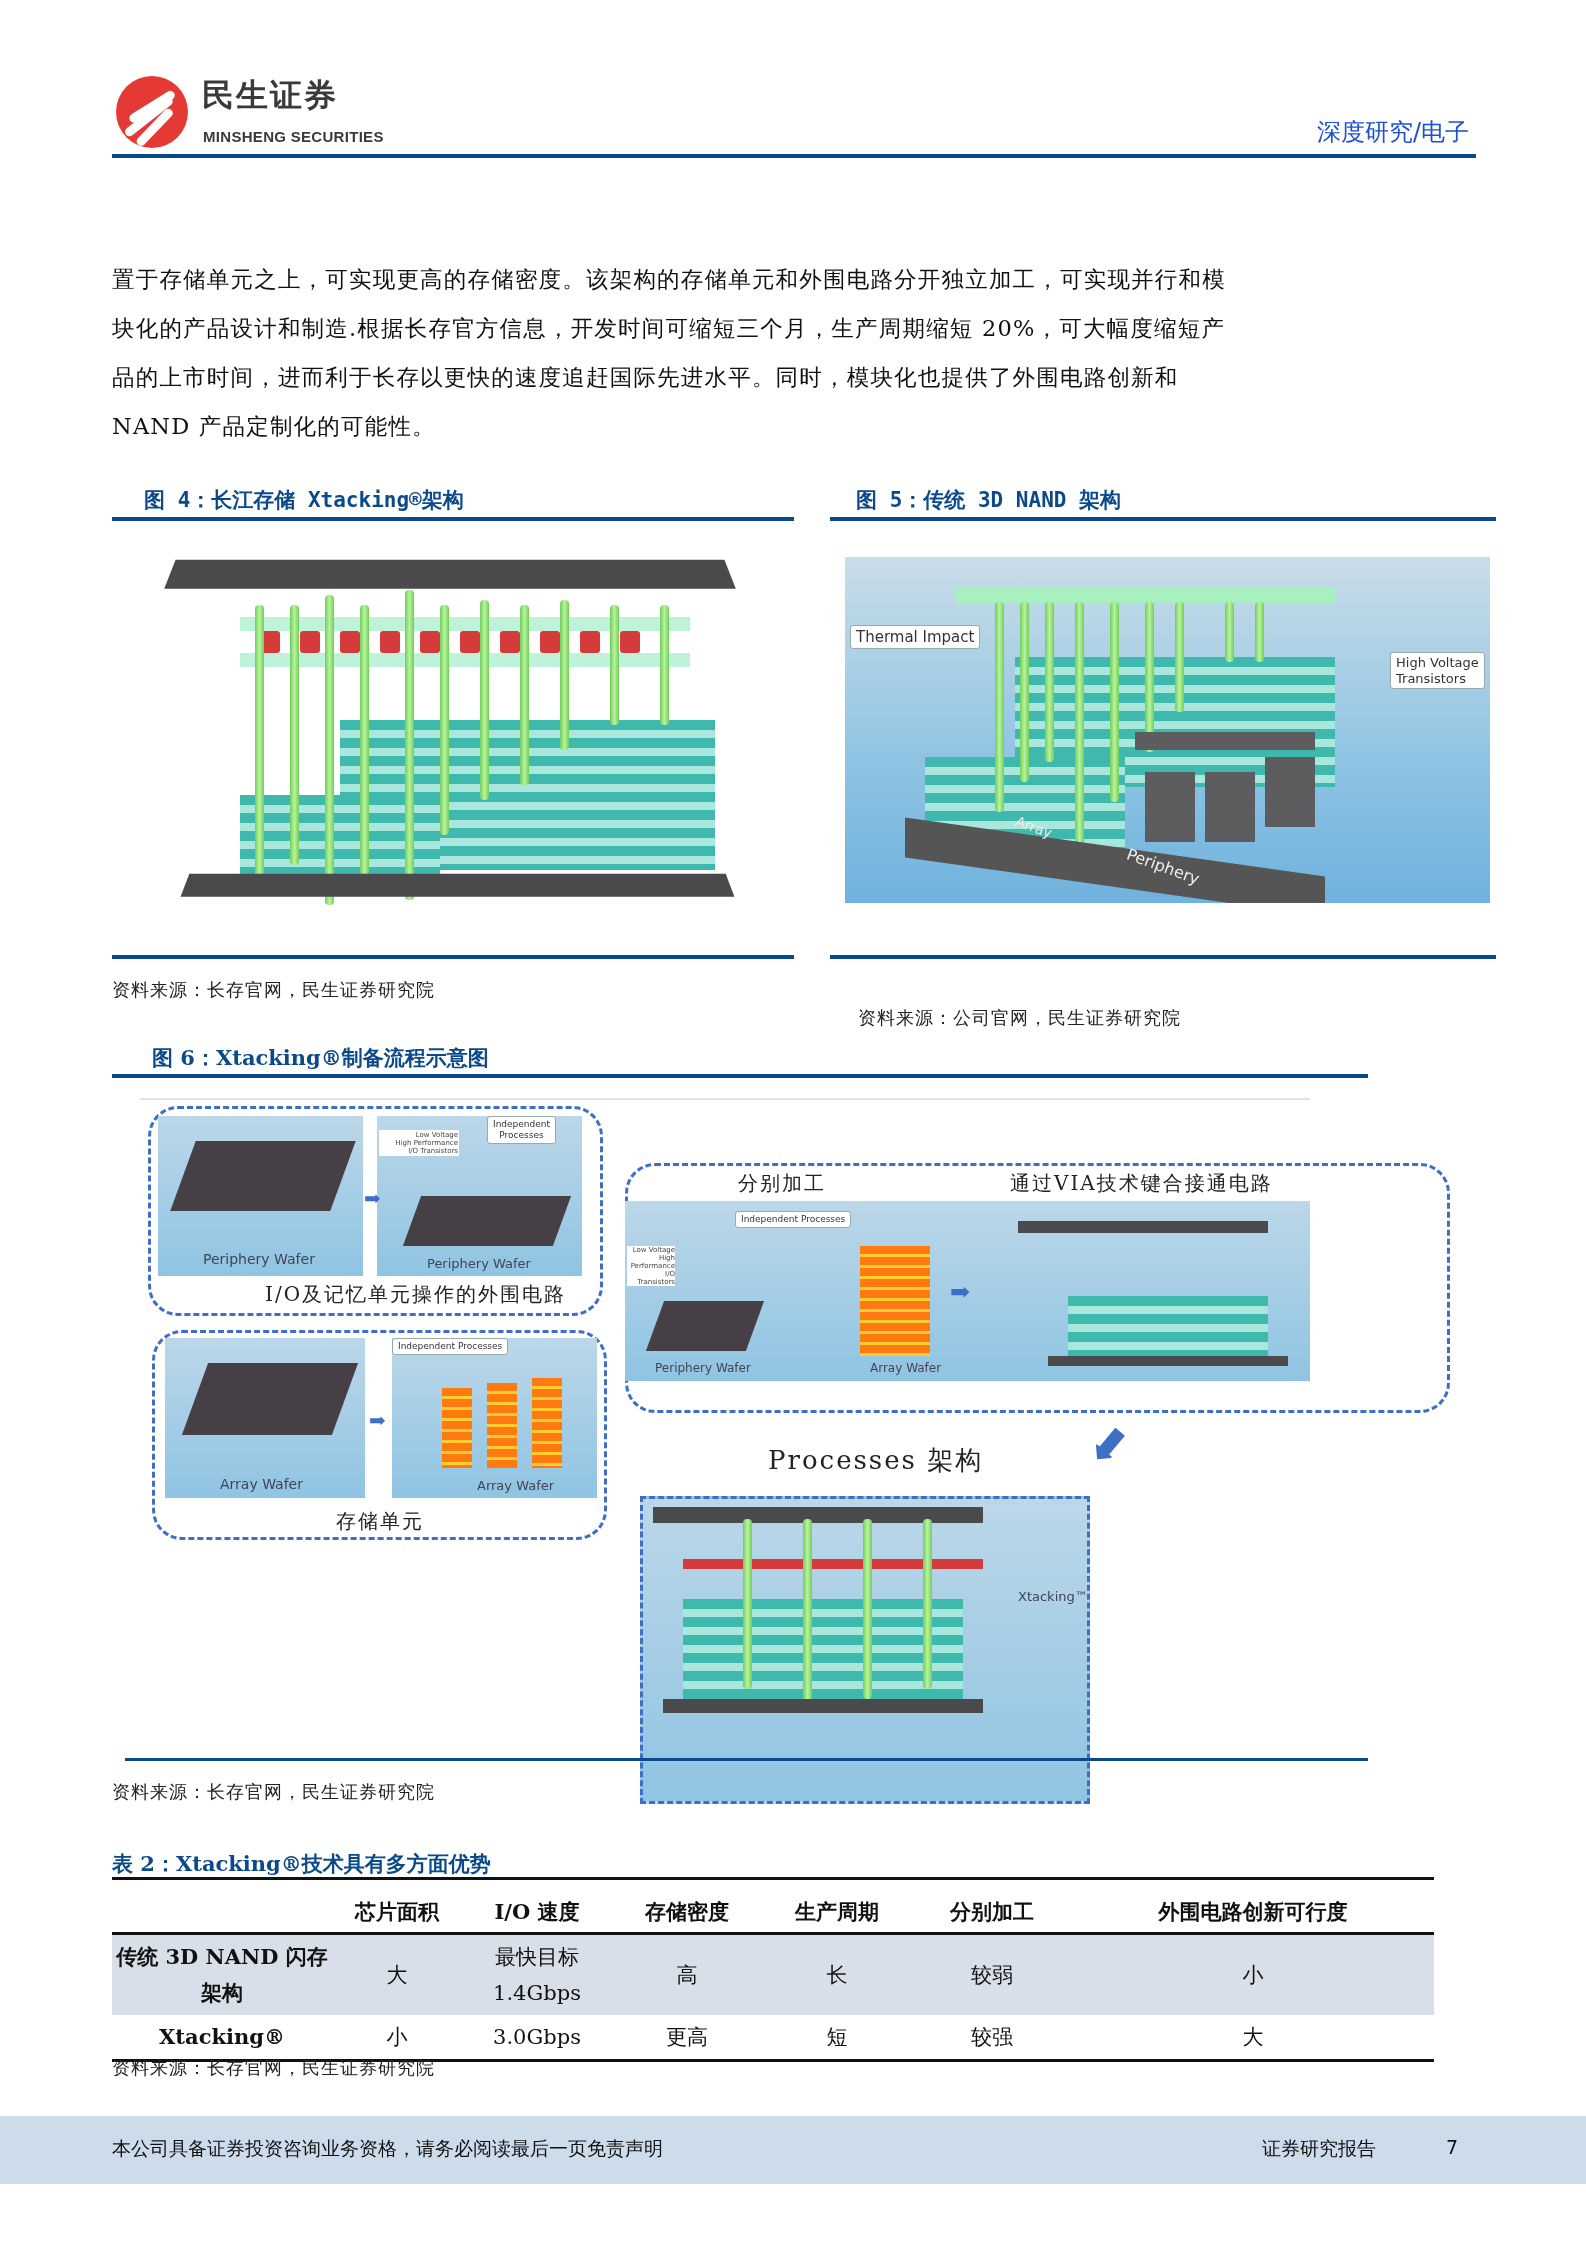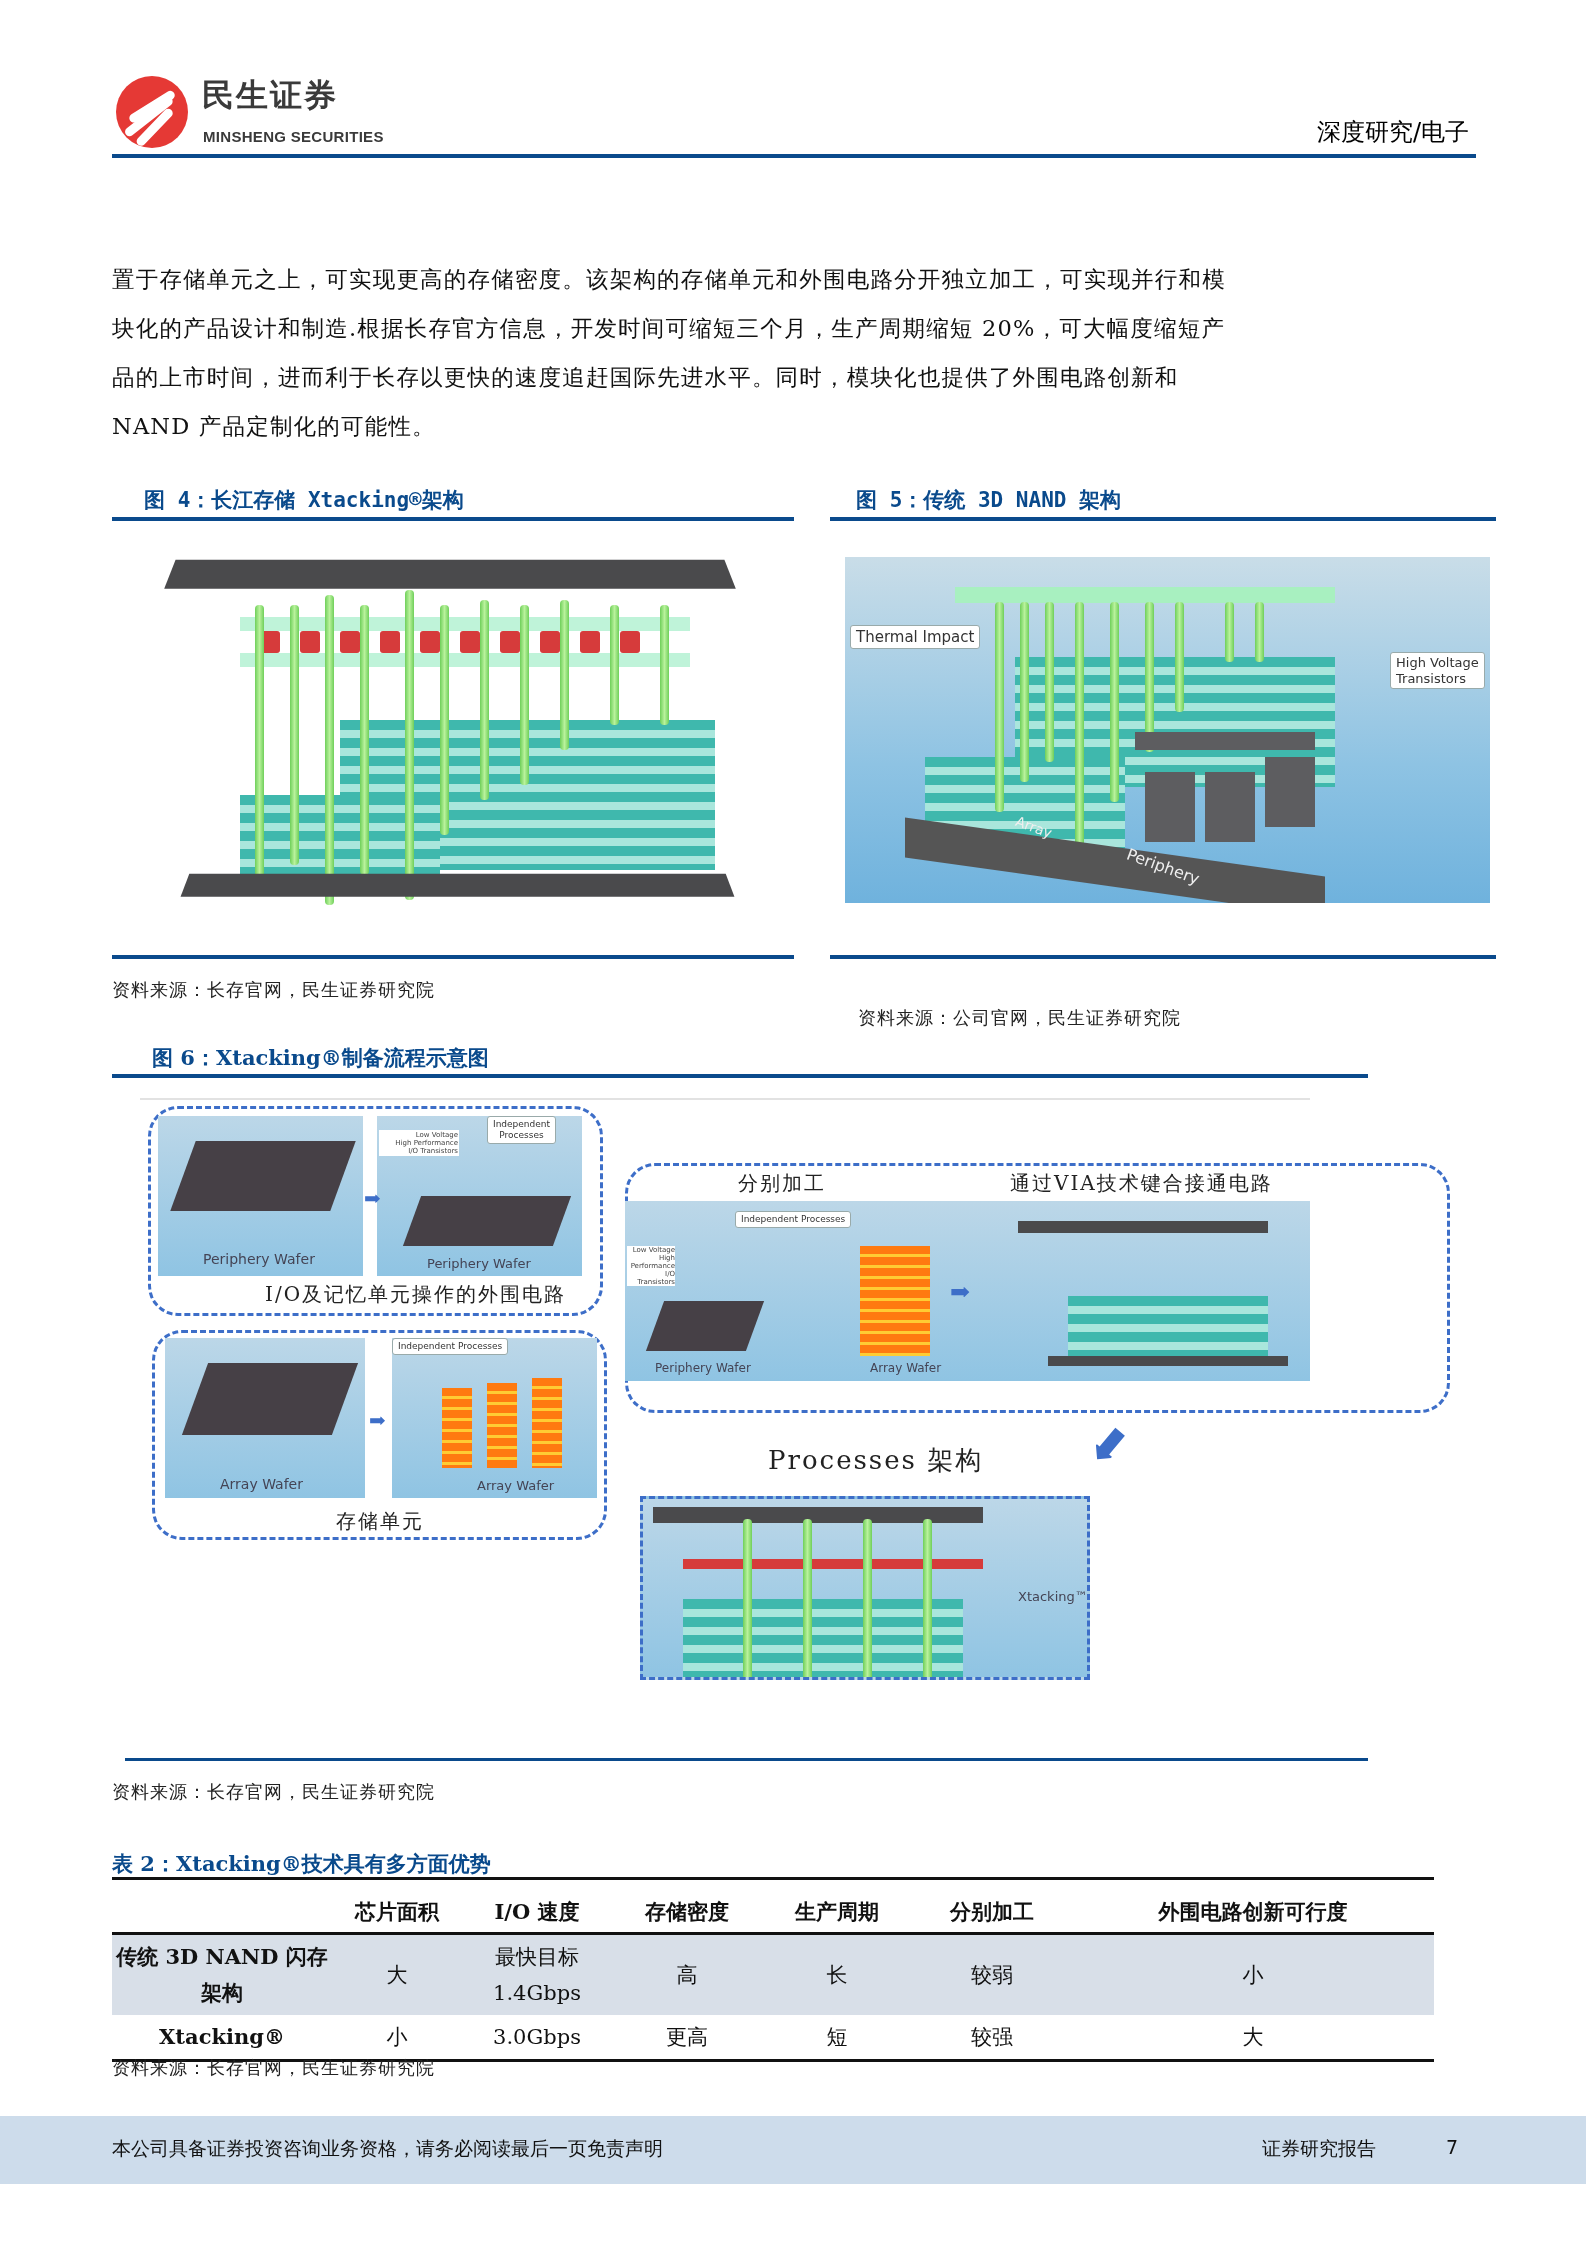--- a/index.html
+++ b/index.html
@@ -5,21 +5,21 @@
   * { box-sizing: border-box; margin: 0; padding: 0; }
   html, body { width: 1586px; height: 2244px; background: #ffffff; }
   body { position: relative; font-family: "DejaVu Serif", "Liberation Serif", serif; color: #111; overflow: hidden; }
 
   
   .header { position: absolute; left: 110px; top: 68px; width: 1365px; height: 90px; }
   .logo { position: absolute; left: 6px; top: 8px; width: 72px; height: 72px; border-radius: 50%; background: #e53935; overflow: hidden; }
   .logo .stripe { position: absolute; height: 9px; background: #fff; border-radius: 5px; transform-origin: left center; }
   .logo-cn { position: absolute; left: 92px; top: 6px; font-family: "DejaVu Sans", sans-serif; font-weight: bold; font-size: 32px; color: #3a3a3a; letter-spacing: 2px; }
   .logo-en { position: absolute; left: 93px; top: 60px; font-family: "Liberation Sans", sans-serif; font-weight: bold; font-size: 15px; color: #3a3a3a; letter-spacing: 0.3px; }
-  .header-right { position: absolute; right: 6px; top: 48px; font-family: "DejaVu Sans", sans-serif; font-size: 24px; color: #000000; }
+  .header-right { position: absolute; right: 6px; top: 48px; font-family: "DejaVu Sans", sans-serif; font-size: 24px; color: #1d4ed8; }
   .header-rule { position: absolute; left: 112px; top: 154px; width: 1364px; height: 4px; background: #0a4a8c; }
 
   
   .para { position: absolute; left: 112px; top: 255px; width: 1120px; font-size: 22.5px; line-height: 49px; letter-spacing: 1.2px; color: #111; }
 
   
   .fig-title { position: absolute; font-family: "DejaVu Sans Mono", monospace; font-weight: bold; font-size: 21px; color: #0a4a8c; }
   .rule { position: absolute; height: 4px; background: #0a4a8c; }
   .source { position: absolute; font-size: 18px; color: #222; letter-spacing: 1px; }
 
@@ -201,21 +201,21 @@
   </div>
   <div style="position:absolute; left:810px; top:180px; color:#3d6ec8; font-size:24px;">➡</div>
   <div class="panel" style="left:838px; top:103px; width:332px; height:180px;">
     <div class="slab" style="left:40px; top:20px; width:250px; height:12px;"></div>
     <div class="layers" style="left:90px; top:95px; width:200px; height:60px;"></div>
     <div class="slab" style="left:70px; top:155px; width:240px; height:10px;"></div>
   </div>
   <div class="cn-label" style="left:628px; top:345px; font-size:26px;">Processes 架构</div>
   <div style="position:absolute; left:950px; top:320px; color:#3d6ec8; font-size:48px; transform: rotate(130deg);">➡</div>
 
-  <div class="panel" style="left:500px; top:398px; width:450px; height:184px; border:3px dashed #3d6ec8;">
+  <div class="panel" style="left:500px; top:398px; width:450px; height:308px; border:3px dashed #3d6ec8;">
     <div class="slab" style="left:10px; top:8px; width:330px; height:16px;"></div>
     <div class="bar-mint" style="left:40px; top:60px; width:300px; height:10px; background:#d63b3b;"></div>
     <div class="layers" style="left:40px; top:100px; width:280px; height:110px;"></div>
     <div class="pillar" style="left:100px; top:20px; height:170px;"></div>
     <div class="pillar" style="left:160px; top:20px; height:190px;"></div>
     <div class="pillar" style="left:220px; top:20px; height:180px;"></div>
     <div class="pillar" style="left:280px; top:20px; height:170px;"></div>
     <div class="slab" style="left:20px; top:200px; width:320px; height:14px;"></div>
     <div class="img-caption" style="left:375px; top:90px; font-size:13px;">Xtacking™</div>
   </div>

